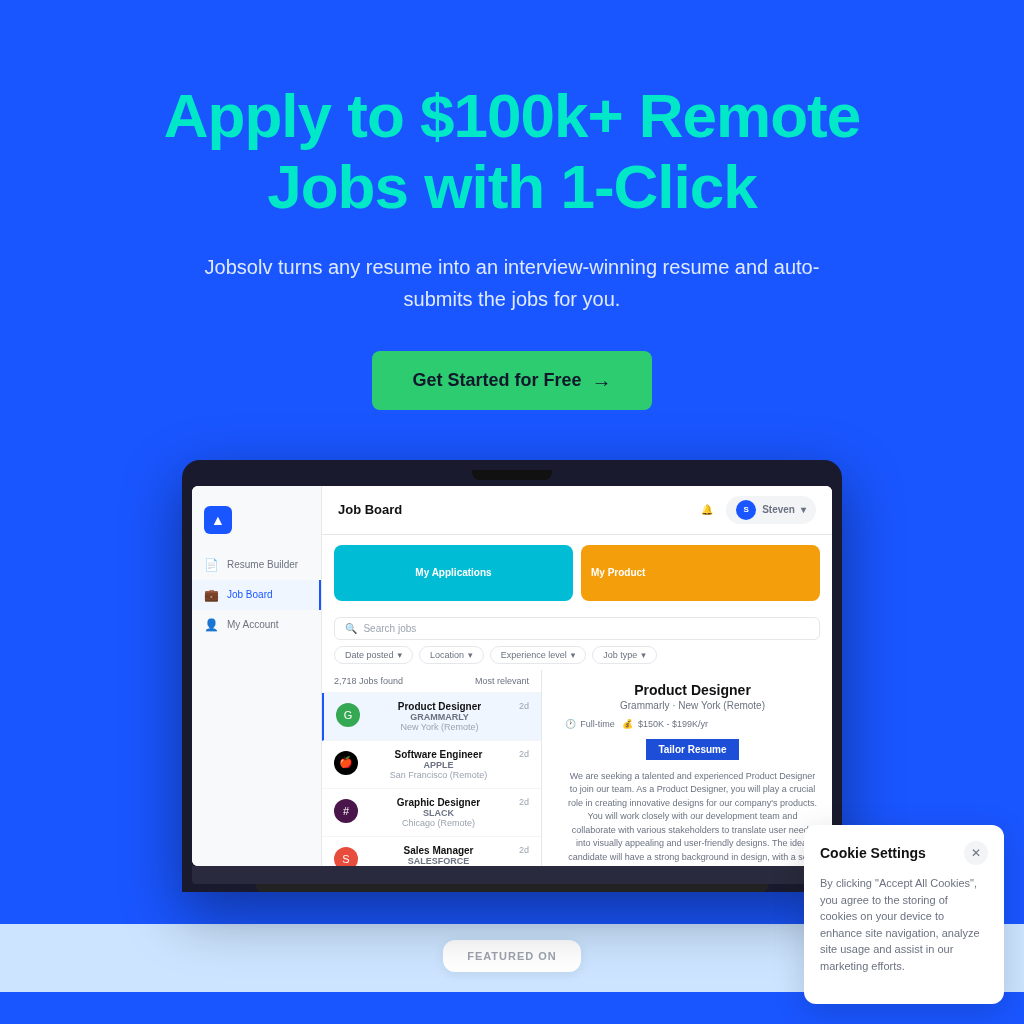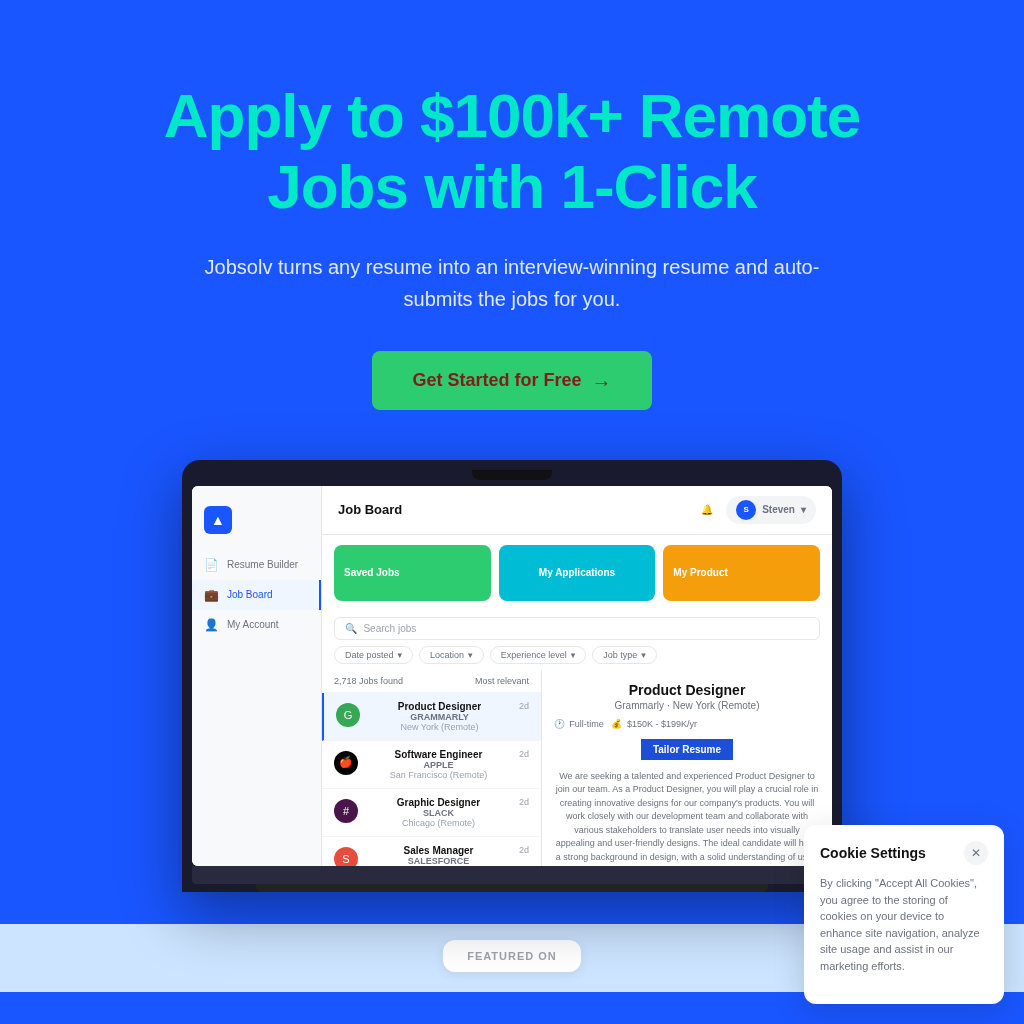--- a/index.html
+++ b/index.html
@@ -37,21 +37,21 @@
       max-width: 640px;
       margin-left: auto;
       margin-right: auto;
     }
 
     .cta-button {
       display: inline-flex;
       align-items: center;
       gap: 10px;
       background: #2ecc71;
-      color: #7f1d1d;
+      color: #0f172a;
       font-size: 18px;
       font-weight: 700;
       padding: 18px 40px;
       border-radius: 8px;
       border: none;
       cursor: pointer;
       text-decoration: none;
       margin-bottom: 50px;
     }
 
@@ -267,21 +267,21 @@
       border: 1px solid #e5e7eb;
       border-radius: 20px;
       padding: 3px 10px;
       font-size: 9px;
       color: #6b7280;
     }
 
     
     .jobs-area {
       display: flex;
-      gap: 0;
+      gap: 11px;
       flex: 1;
       overflow: hidden;
       height: 220px;
     }
 
     .jobs-list {
       width: 220px;
       border-right: 1px solid #e5e7eb;
       overflow-y: auto;
     }
@@ -503,23 +503,20 @@
                 <span>🔔</span>
                 <div class="user-badge">
                   <div class="user-avatar">S</div>
                   <span>Steven</span>
                   <span>▾</span>
                 </div>
               </div>
             </div>
 
             <div class="cards-row">
-              <div class="job-card green">
-                <span class="job-card-label">Saved Jobs</span>
-              </div>
               <div class="job-card cyan">
                 <span class="job-card-label">My Applications</span>
               </div>
               <div class="job-card yellow">
                 <span class="job-card-label">My Product</span>
               </div>
             </div>
 
             <div class="search-area">
               <div class="search-box">

